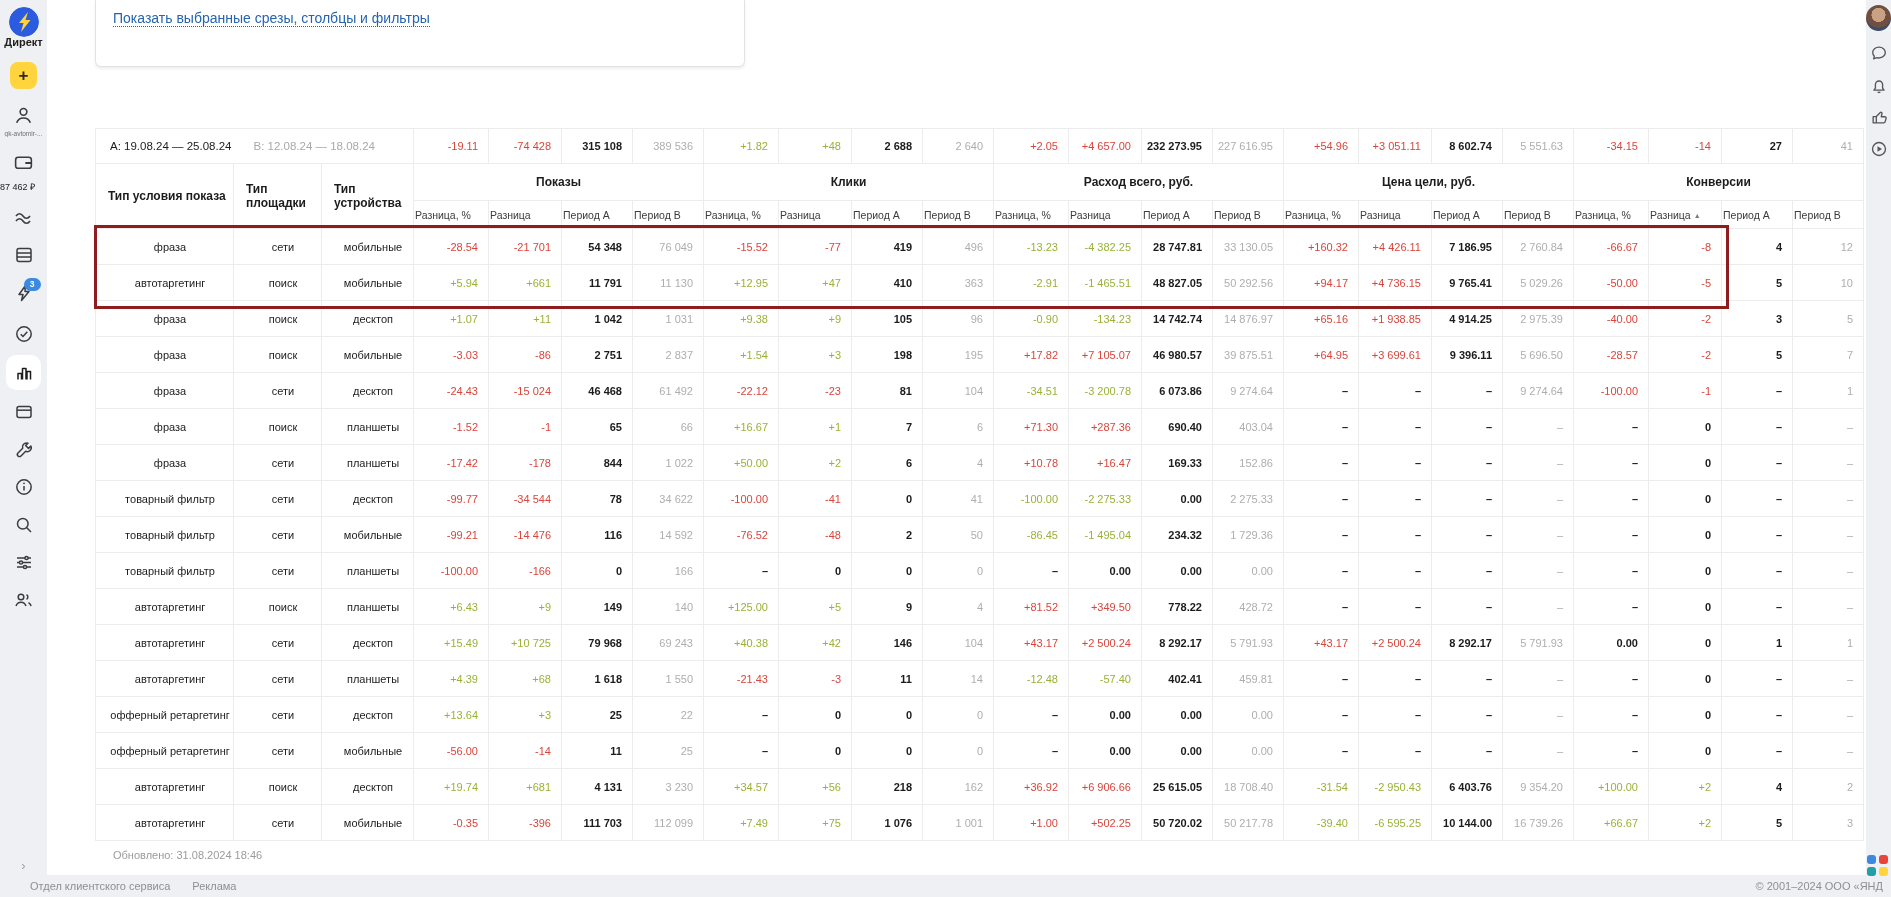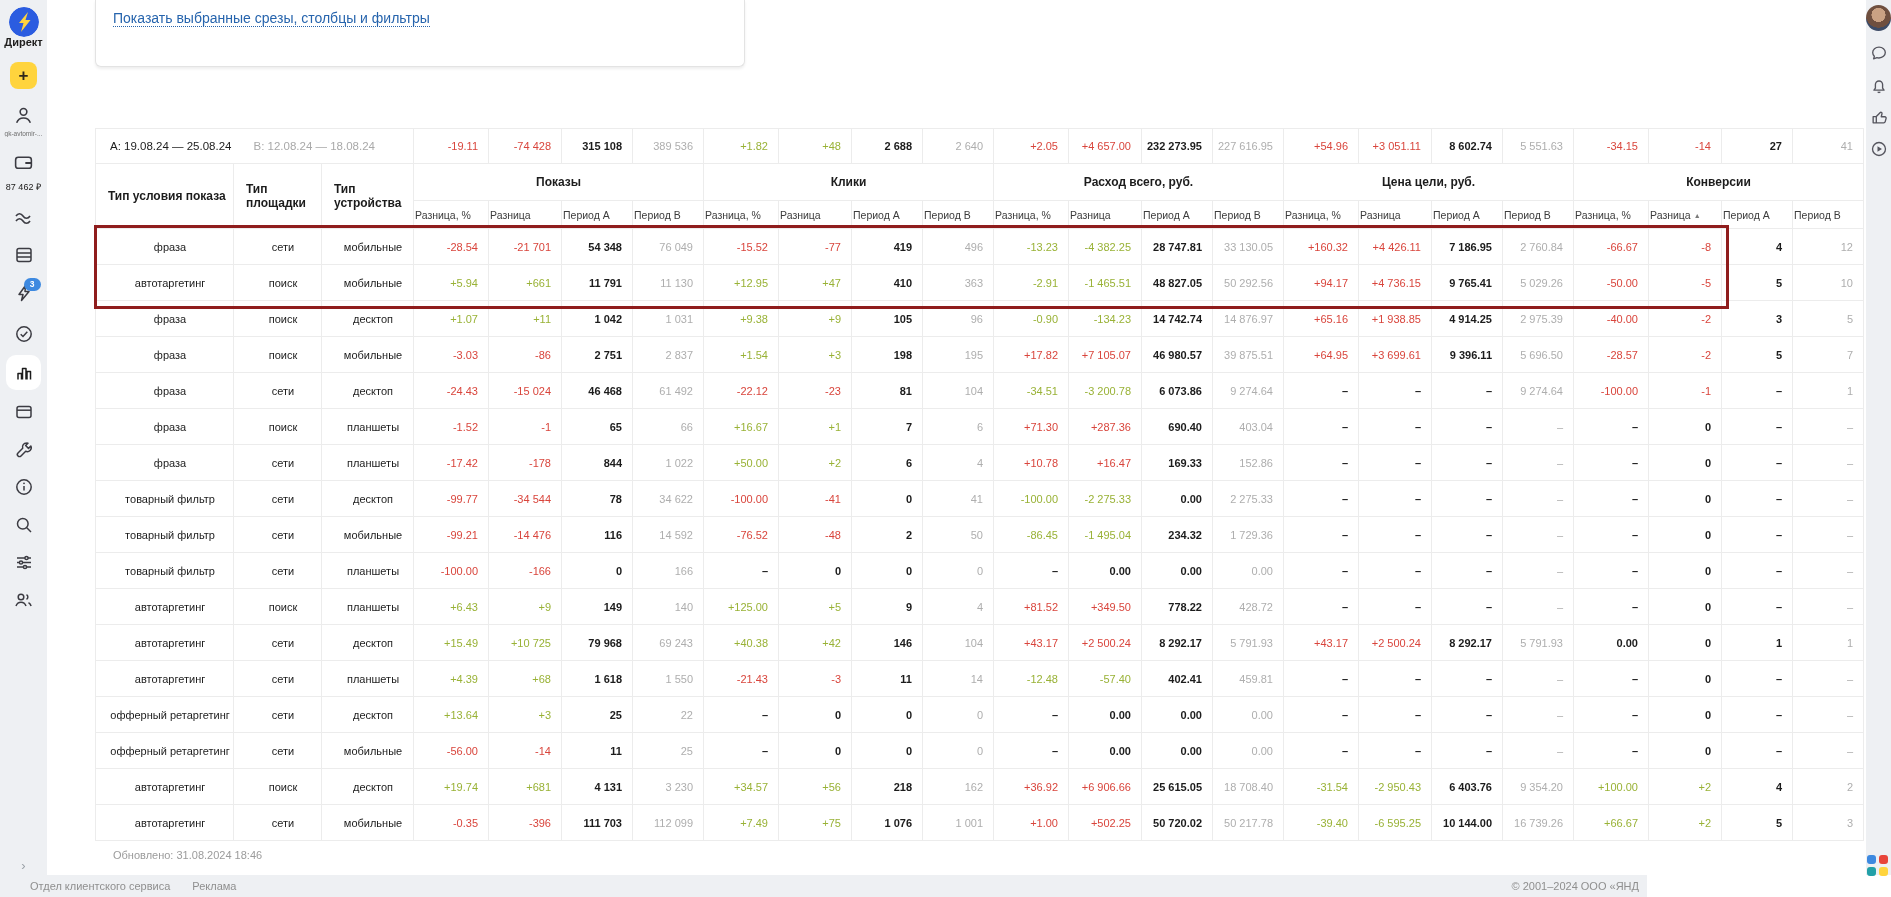--- a/index.html
+++ b/index.html
@@ -9,21 +9,21 @@
   }
   
   .lrail{position:absolute;left:0;top:0;width:47px;height:875px;background:#eef0f3;z-index:3;}
   .lrail .item{position:absolute;left:0;width:47px;display:flex;justify-content:center;align-items:center;cursor:pointer;}
   .lrail svg{display:block;}
   .logo-circle{width:30px;height:30px;border-radius:50%;}
   .logo-label{position:absolute;top:36px;left:0;width:47px;text-align:center;font-size:11px;font-weight:700;color:#21201f;}
   .plus-btn{position:absolute;top:62px;left:10px;width:27px;height:27px;border-radius:8px;background:#ffd43d;
     display:flex;align-items:center;justify-content:center;font-size:17px;font-weight:700;color:#30281a;cursor:pointer;}
   .acct-label{position:absolute;top:130px;left:0;width:47px;text-align:center;font-size:6.5px;color:#6e6e6e;white-space:nowrap;overflow:hidden;}
-  .balance-label{position:absolute;top:180px;left:0;width:47px;text-align:center;font-size:9px;color:#21201f;}
+  .balance-label{position:absolute;top:180px;left:0;width:47px;font-size:9px;color:#21201f;}
   .active-sq{position:absolute;top:355px;left:6px;width:35px;height:35px;background:#fff;border-radius:10px;}
   .badge{position:absolute;top:-5px;right:-7px;min-width:13px;height:13px;border-radius:7px;background:#3d89e0;color:#fff;
     font-size:8.5px;line-height:13px;text-align:center;padding:0 2px;font-weight:700;}
   .rail-chev{position:absolute;top:858px;left:0;width:47px;text-align:center;font-size:13px;color:#9aa0a6;cursor:pointer;}
   
   .rrail{position:absolute;right:0;top:0;width:25px;height:875px;background:#eef0f3;z-index:3;}
   .rrail .ritem{position:absolute;left:0;width:25px;display:flex;justify-content:center;cursor:pointer;}
   .avatar{width:26px;height:26px;border-radius:50%;background:
      radial-gradient(circle at 50% 38%, #caa183 0 34%, #6f4f3f 35% 62%, #3d4b66 63%);}
   
@@ -56,21 +56,21 @@
   #rpt tbody tr{cursor:pointer;}
   .dim{font-size:11px;text-align:center;padding-left:12px;color:#1c1c1c;}
   .num{font-size:11px;text-align:right;padding-right:10px;white-space:nowrap;}
   .c-black{color:#1c1c1c;font-weight:700;}
   .c-dim{color:#aeaeae;font-weight:400;}
   .c-red{color:#d9453c;font-weight:400;}
   .c-green{color:#99b236;font-weight:400;}
   .hl-box{position:absolute;left:-1px;top:97px;width:1629px;height:78px;border:3px solid #8f1d1d;pointer-events:none;z-index:5;}
   
   .updated{position:absolute;left:113px;top:849px;font-size:11px;color:#9b9b9b;}
-  .footer{position:absolute;left:0;bottom:0;width:1647px;height:22px;background:#eef0f3;z-index:4;
+  .footer{position:absolute;left:0;bottom:0;width:1891px;height:22px;background:#eef0f3;z-index:4;
     display:flex;align-items:center;font-size:11px;color:#8f8f8f;}
   .footer .flink{margin-left:30px;cursor:pointer;}
   .footer .flink + .flink{margin-left:22px;}
   .copyright{position:absolute;right:8px;top:5px;white-space:nowrap;}
   .svc-grid{position:absolute;right:2px;bottom:20px;width:22px;height:22px;z-index:5;display:grid;
     grid-template-columns:10px 10px;grid-gap:2px;cursor:pointer;}
   .svc-grid i{width:9px;height:9px;border-radius:3px;display:block;}
 </style>
 </head>
 <body>

